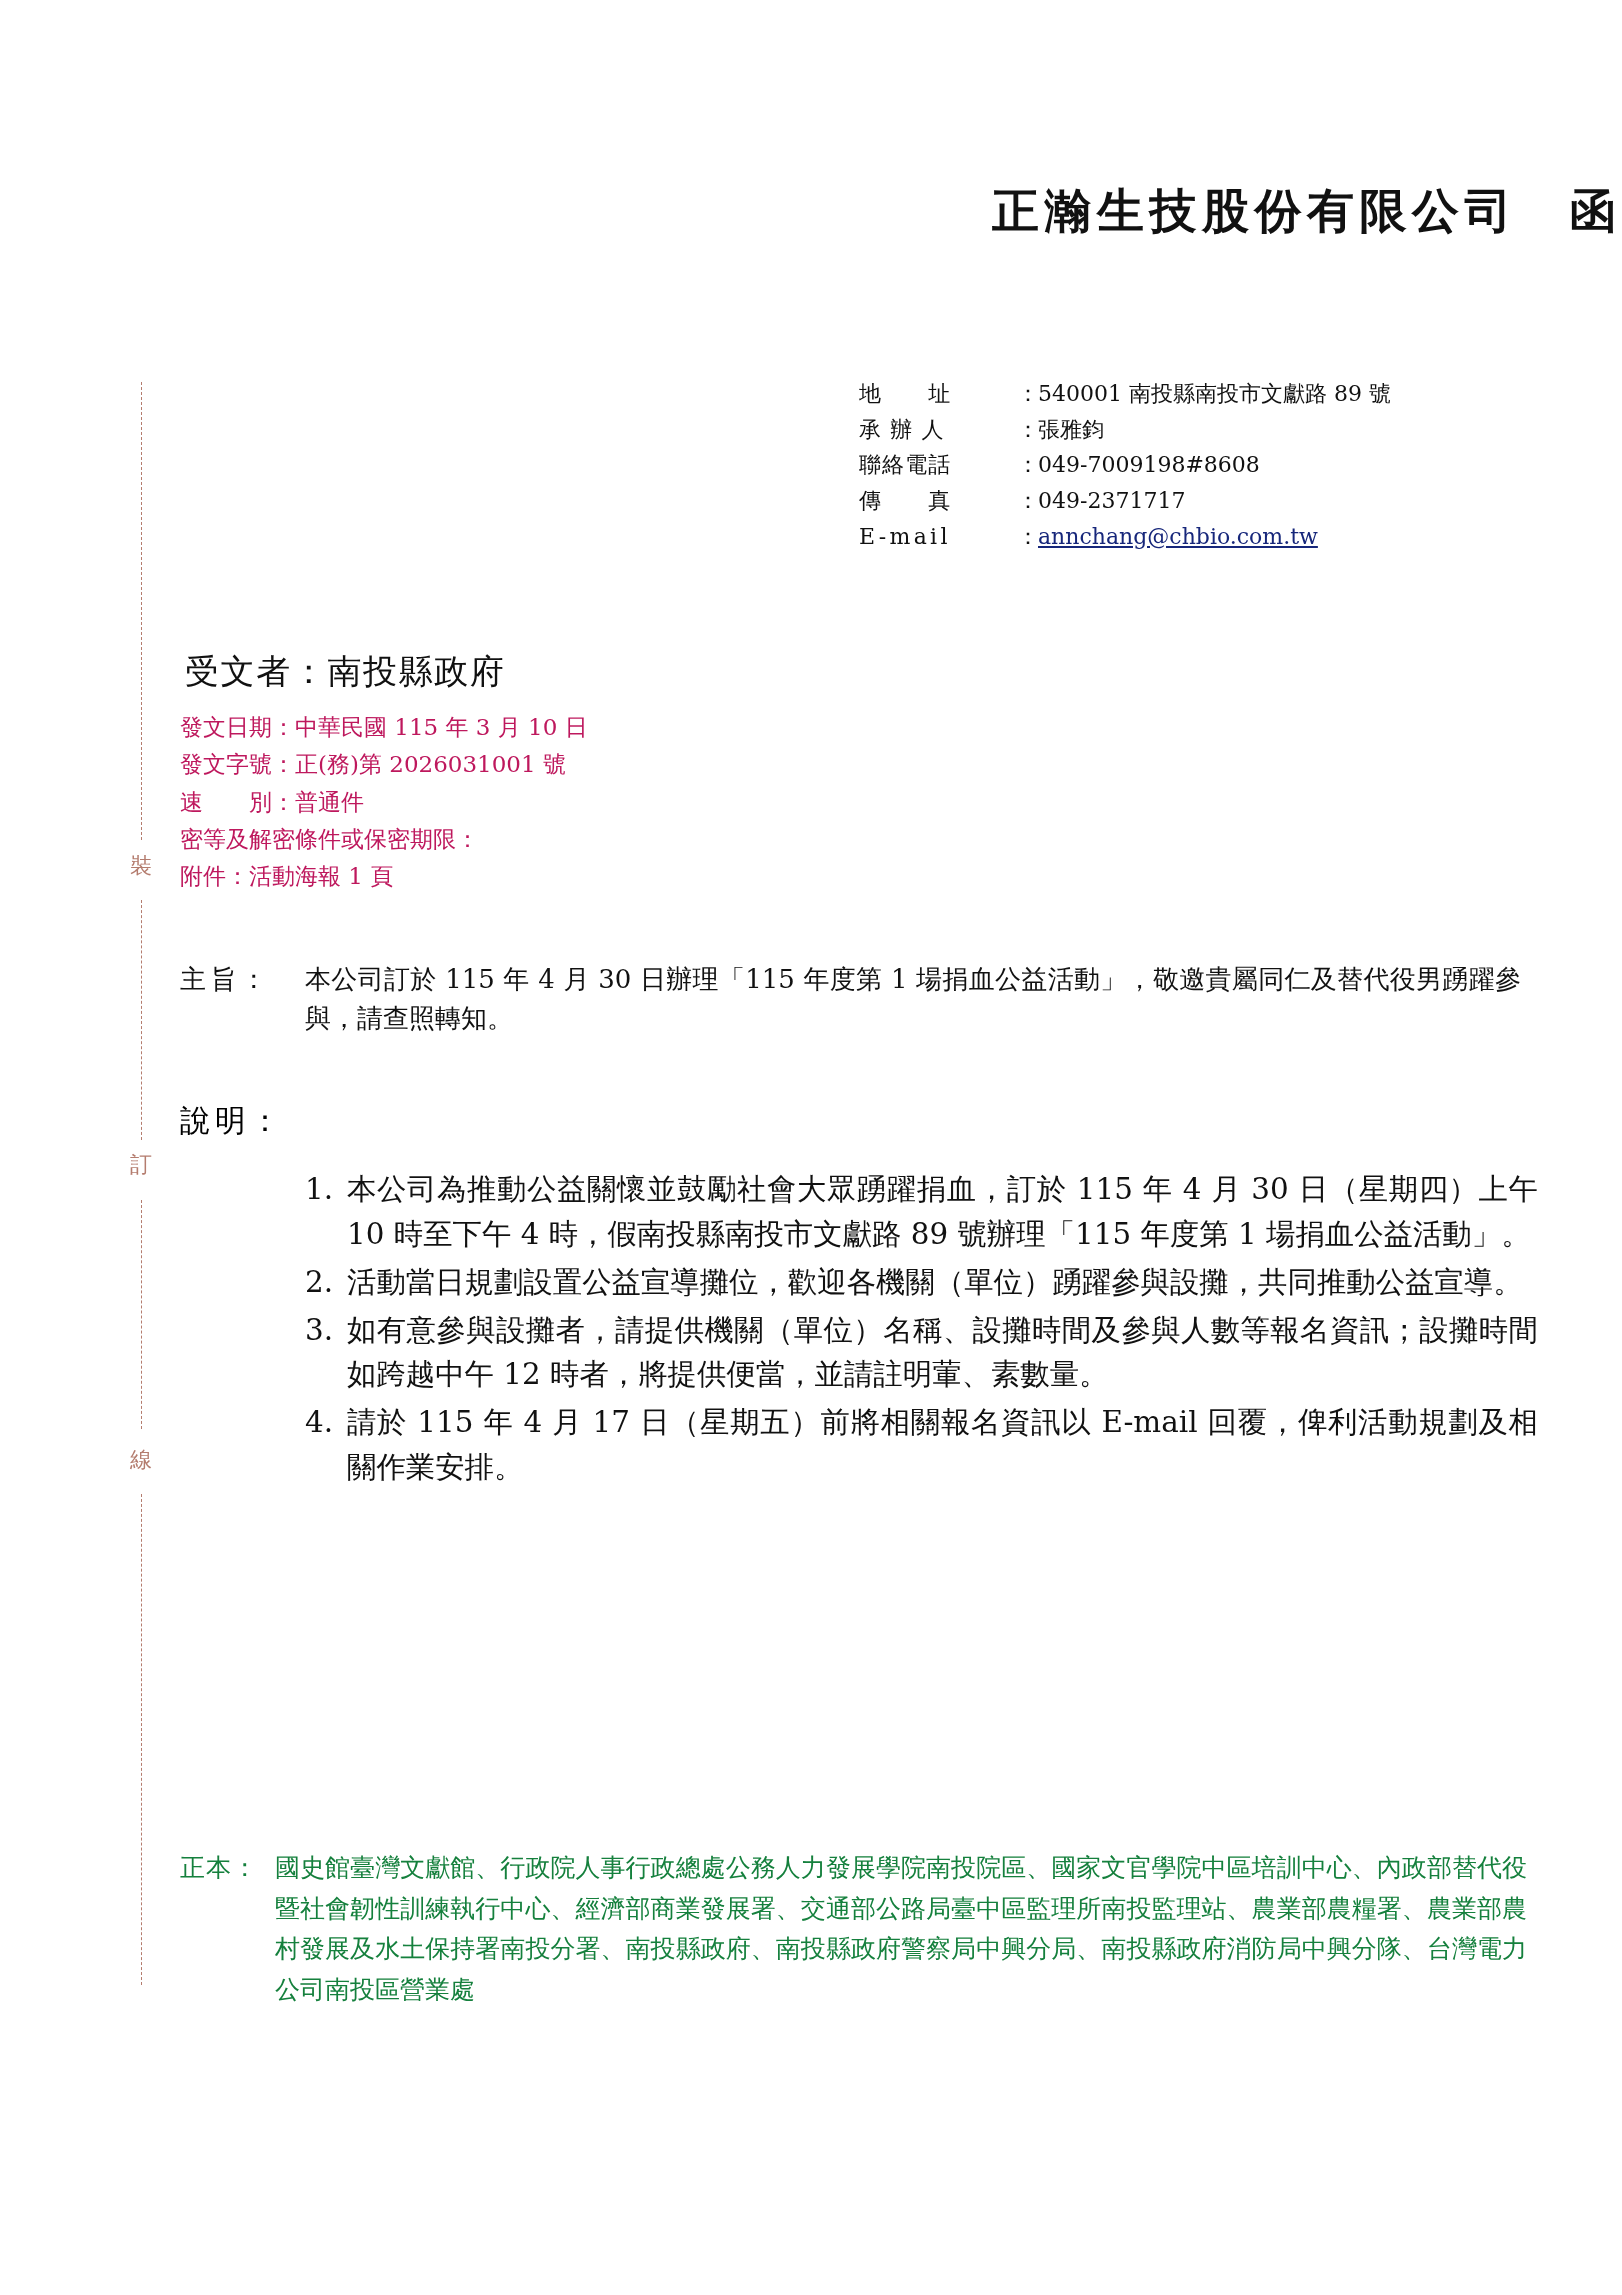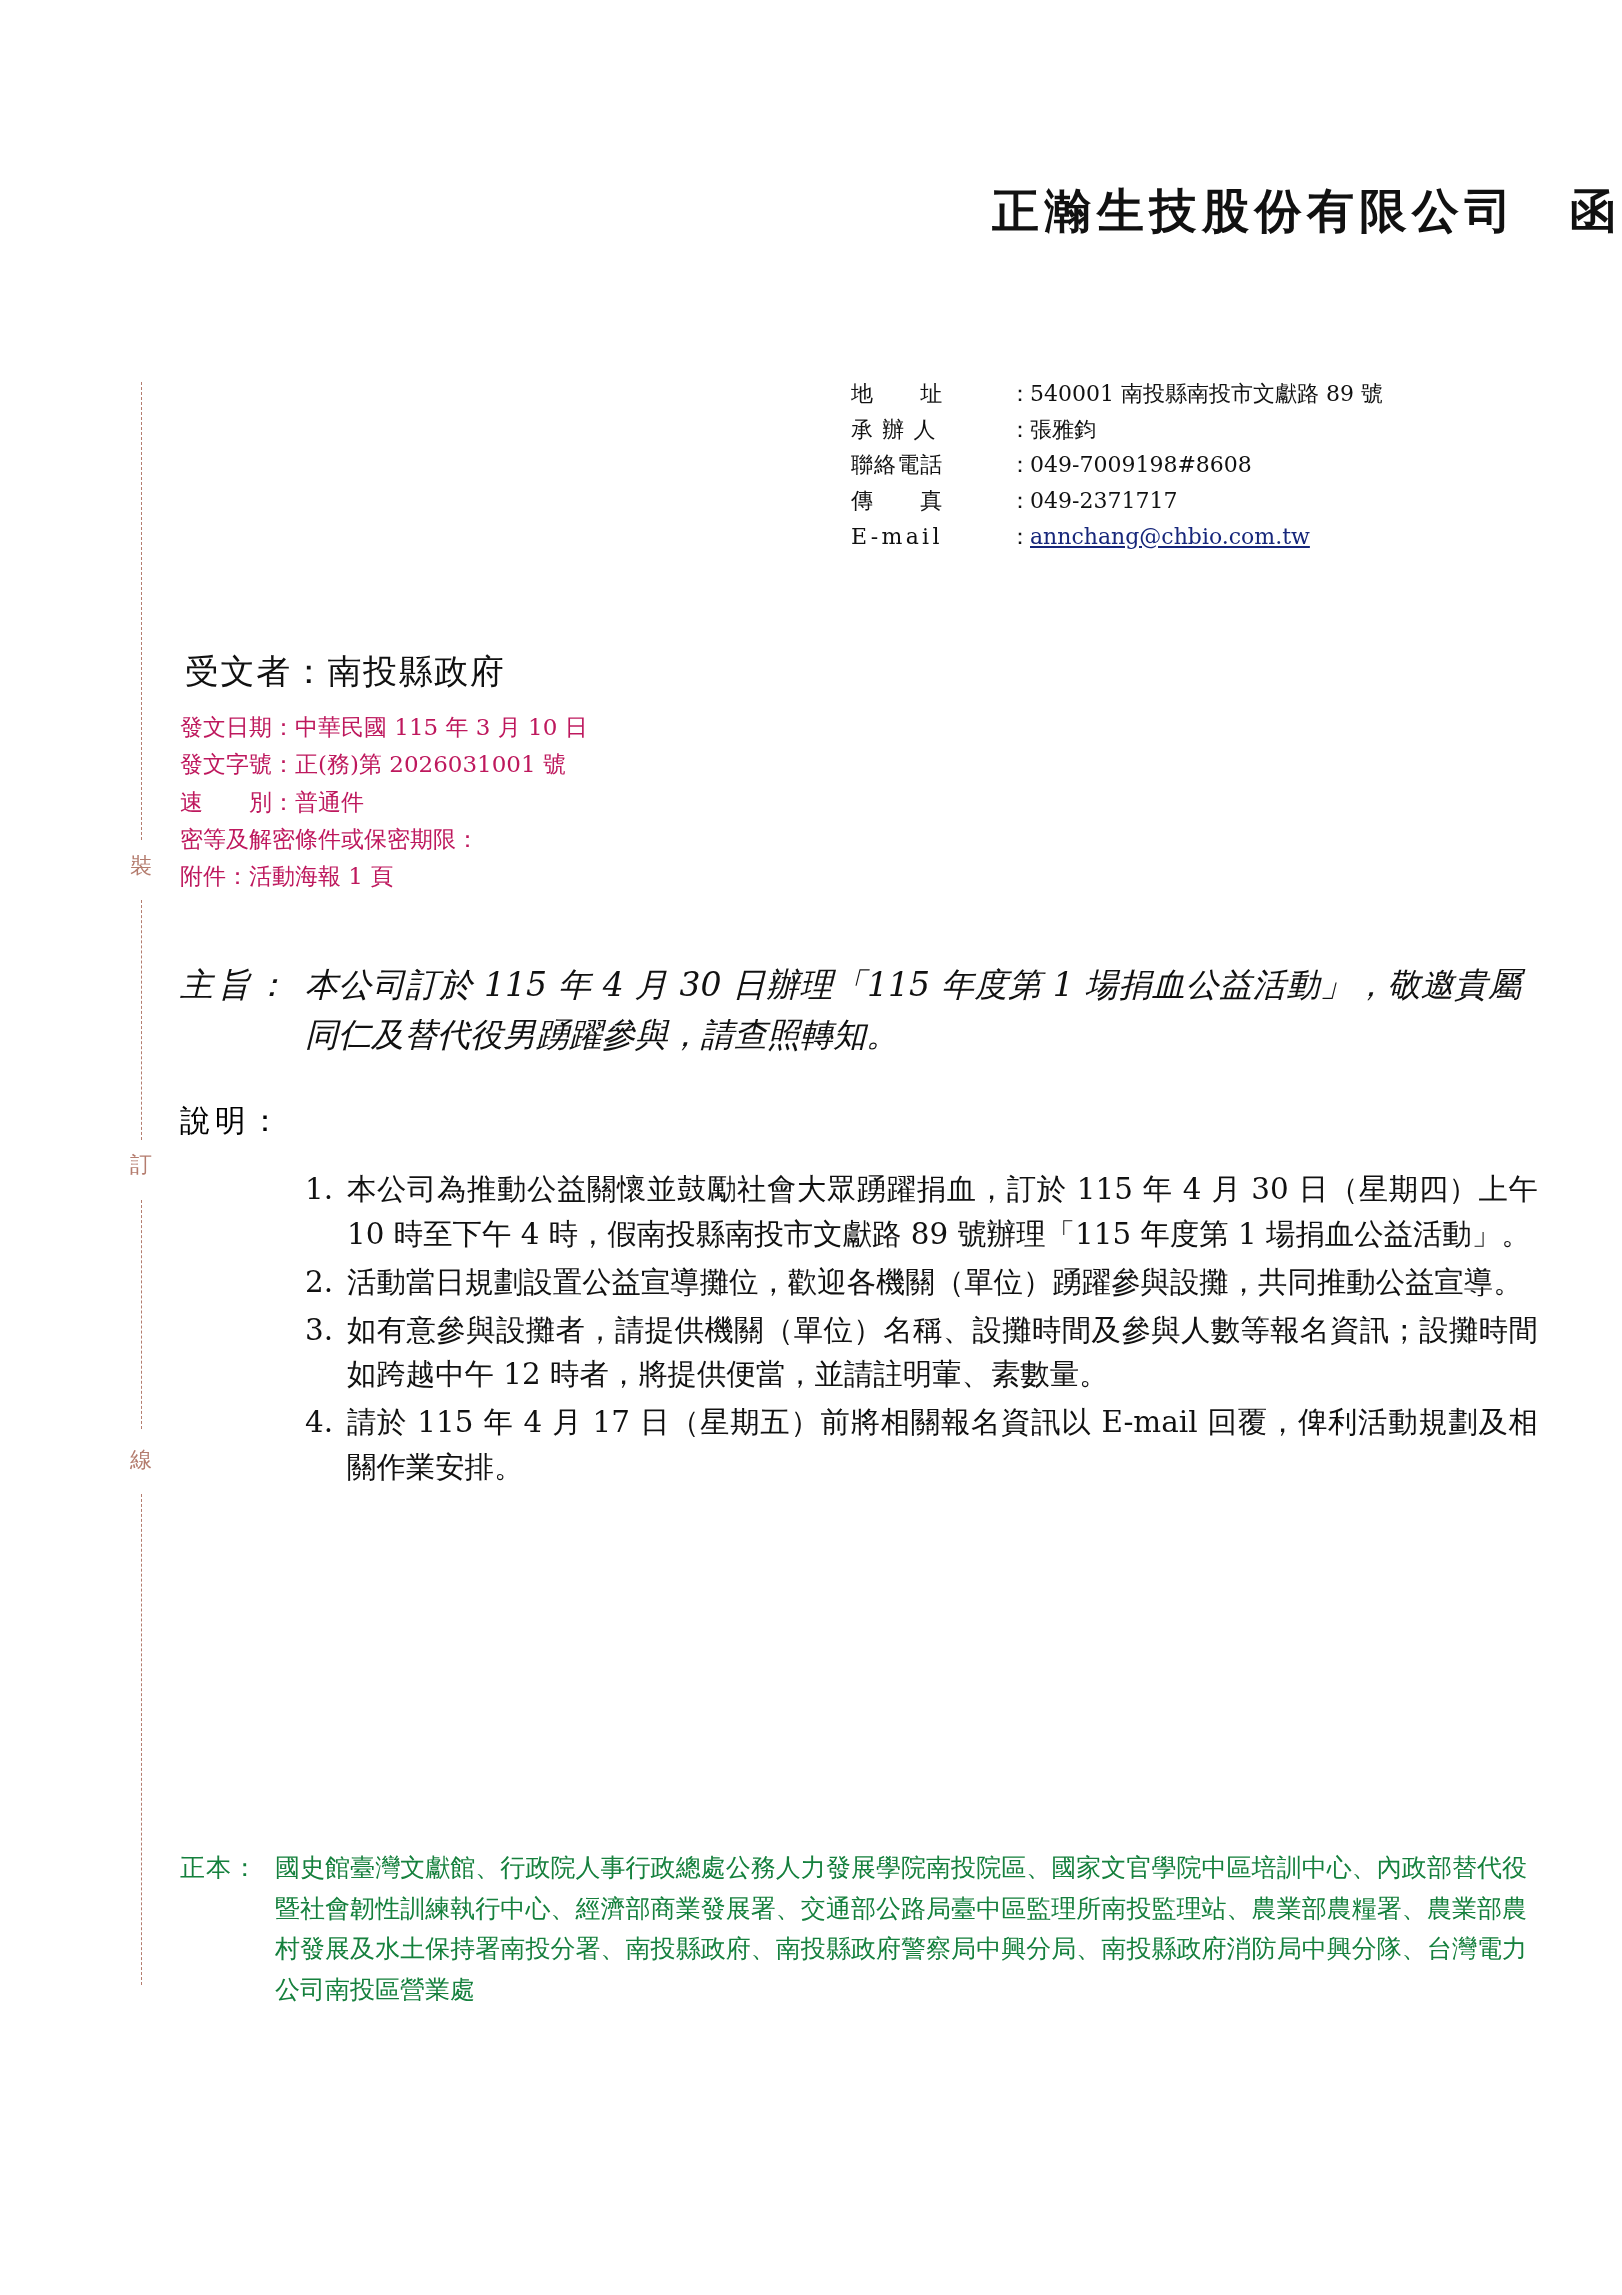--- a/index.html
+++ b/index.html
@@ -50,20 +50,21 @@
   }
   .contact-row {
     display: flex;
     align-items: baseline;
     white-space: nowrap;
   }
   .contact-label {
     width: 158px;
     flex: 0 0 158px;
     letter-spacing: 1.1px;
+    margin-left: 8px;
   }
   .contact-sep {
     width: 21px;
     flex: 0 0 21px;
   }
   .contact-value {
     flex: 1 1 auto;
     font-family: "DejaVu Serif", "Liberation Serif", serif;
   }
   .contact-value a,
@@ -106,24 +107,23 @@
   .meta-value {
     flex: 1 1 auto;
   }
 
   
   .subject {
     position: absolute;
     top: 960px;
     left: 180px;
     width: 1341px;
-    font-size: 33px;
+    font-size: 26px;
     line-height: 1.5;
     color: #111;
-    font-style: italic;
   }
   .subject-head {
     float: left;
     width: 120px;
     letter-spacing: 4.4px;
   }
   .subject-text {
     margin-left: 125px;
     text-align: justify;
   }

